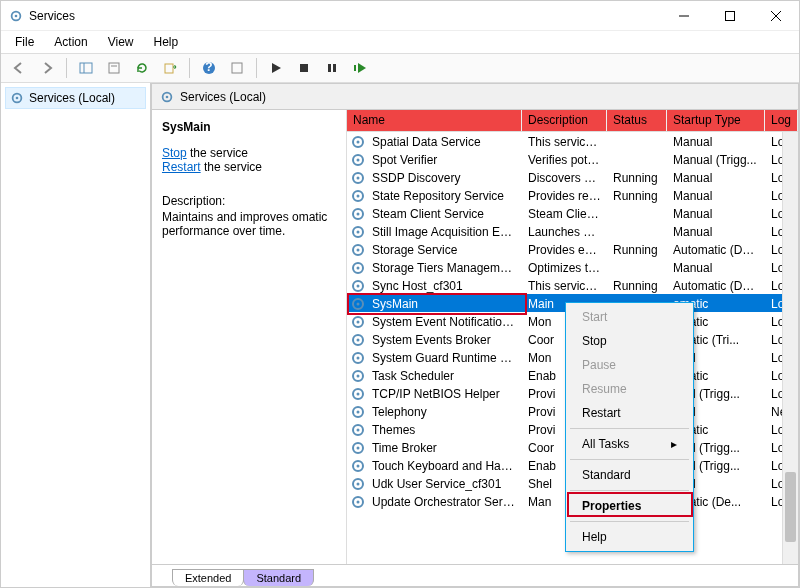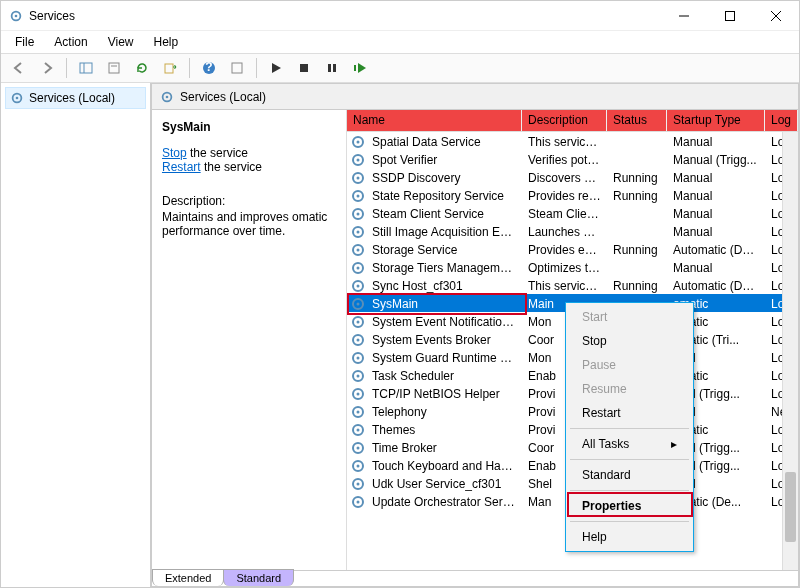--- a/index.html
+++ b/index.html
@@ -39,21 +39,21 @@
 .row .cell{padding:1px 6px;overflow:hidden;white-space:nowrap;text-overflow:ellipsis}
 .row .ic{width:16px;height:16px;flex:0 0 16px;margin-left:3px}
 .row.sel{background:#0078d7;color:#fff}
 .row.sel .cell{color:#fff}
 .hl{position:absolute;border:2px solid #d00020;pointer-events:none}
 .ctx{position:absolute;left:565px;top:302px;width:129px;background:#f2f2f2;border:1px solid #0ea5e9;box-shadow:2px 2px 4px rgba(0,0,0,.25);padding:2px}
 .ctx .mi{padding:5px 14px;font-size:12px}
 .ctx .mi.dis{color:#9a9a9a}
 .ctx .sep{height:1px;background:#ccc;margin:3px 2px}
 .ctx .mi.sub{display:flex;justify-content:space-between;align-items:center}
-.tabs{height:16px;display:flex;align-items:flex-end;padding-left:0;border-top:1px solid #ccc;background:#fff}
+.tabs{height:22px;display:flex;align-items:flex-end;padding-left:20px;border-top:1px solid #ccc;background:#fff}
 .tab{padding:2px 12px;border:1px solid #aaa;border-bottom:none;background:#c4b5fd;border-radius:0 0 6px 6px;margin-right:-1px;font-size:11px}
 .tab.active{background:#fff}
 .vscroll{position:absolute;right:0;top:22px;bottom:0;width:16px;background:#f0f0f0;border-left:1px solid #ddd}
 .vthumb{position:absolute;left:2px;right:2px;top:340px;height:70px;background:#c2c2c2;border-radius:2px}
 .gear-icon{width:14px;height:14px}
 </style>
 </head>
 <body>
 
 <div class="window">

